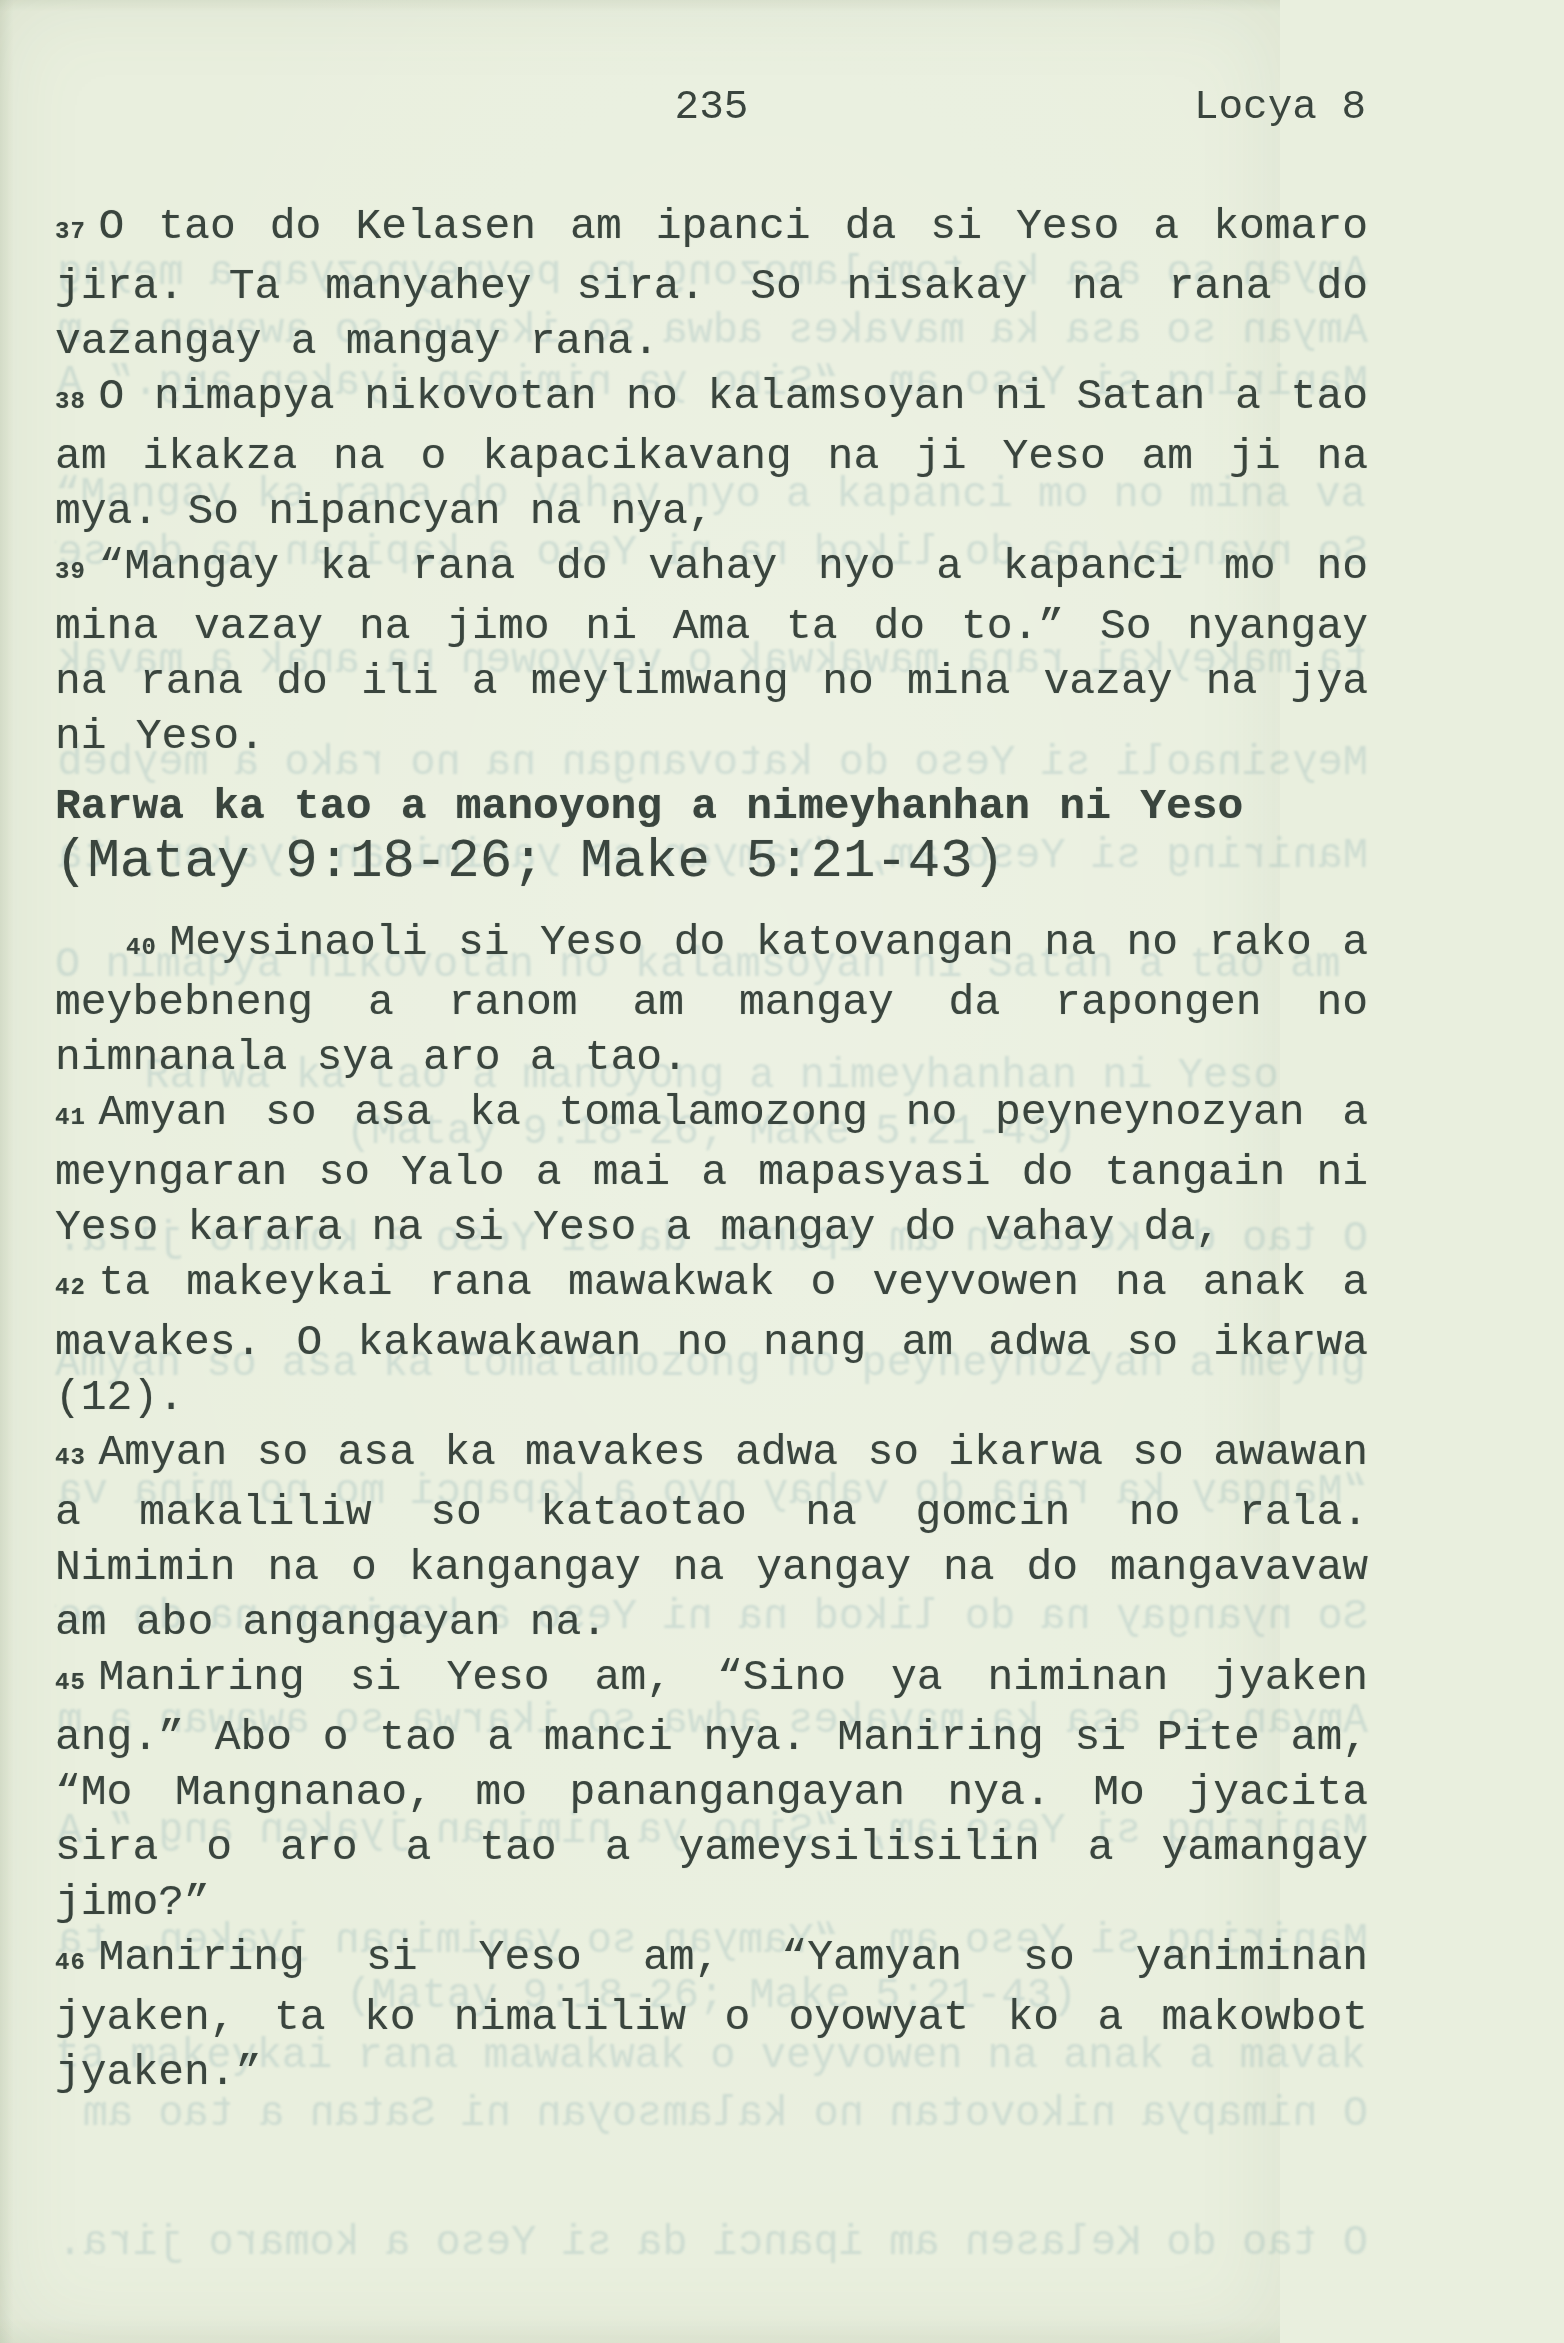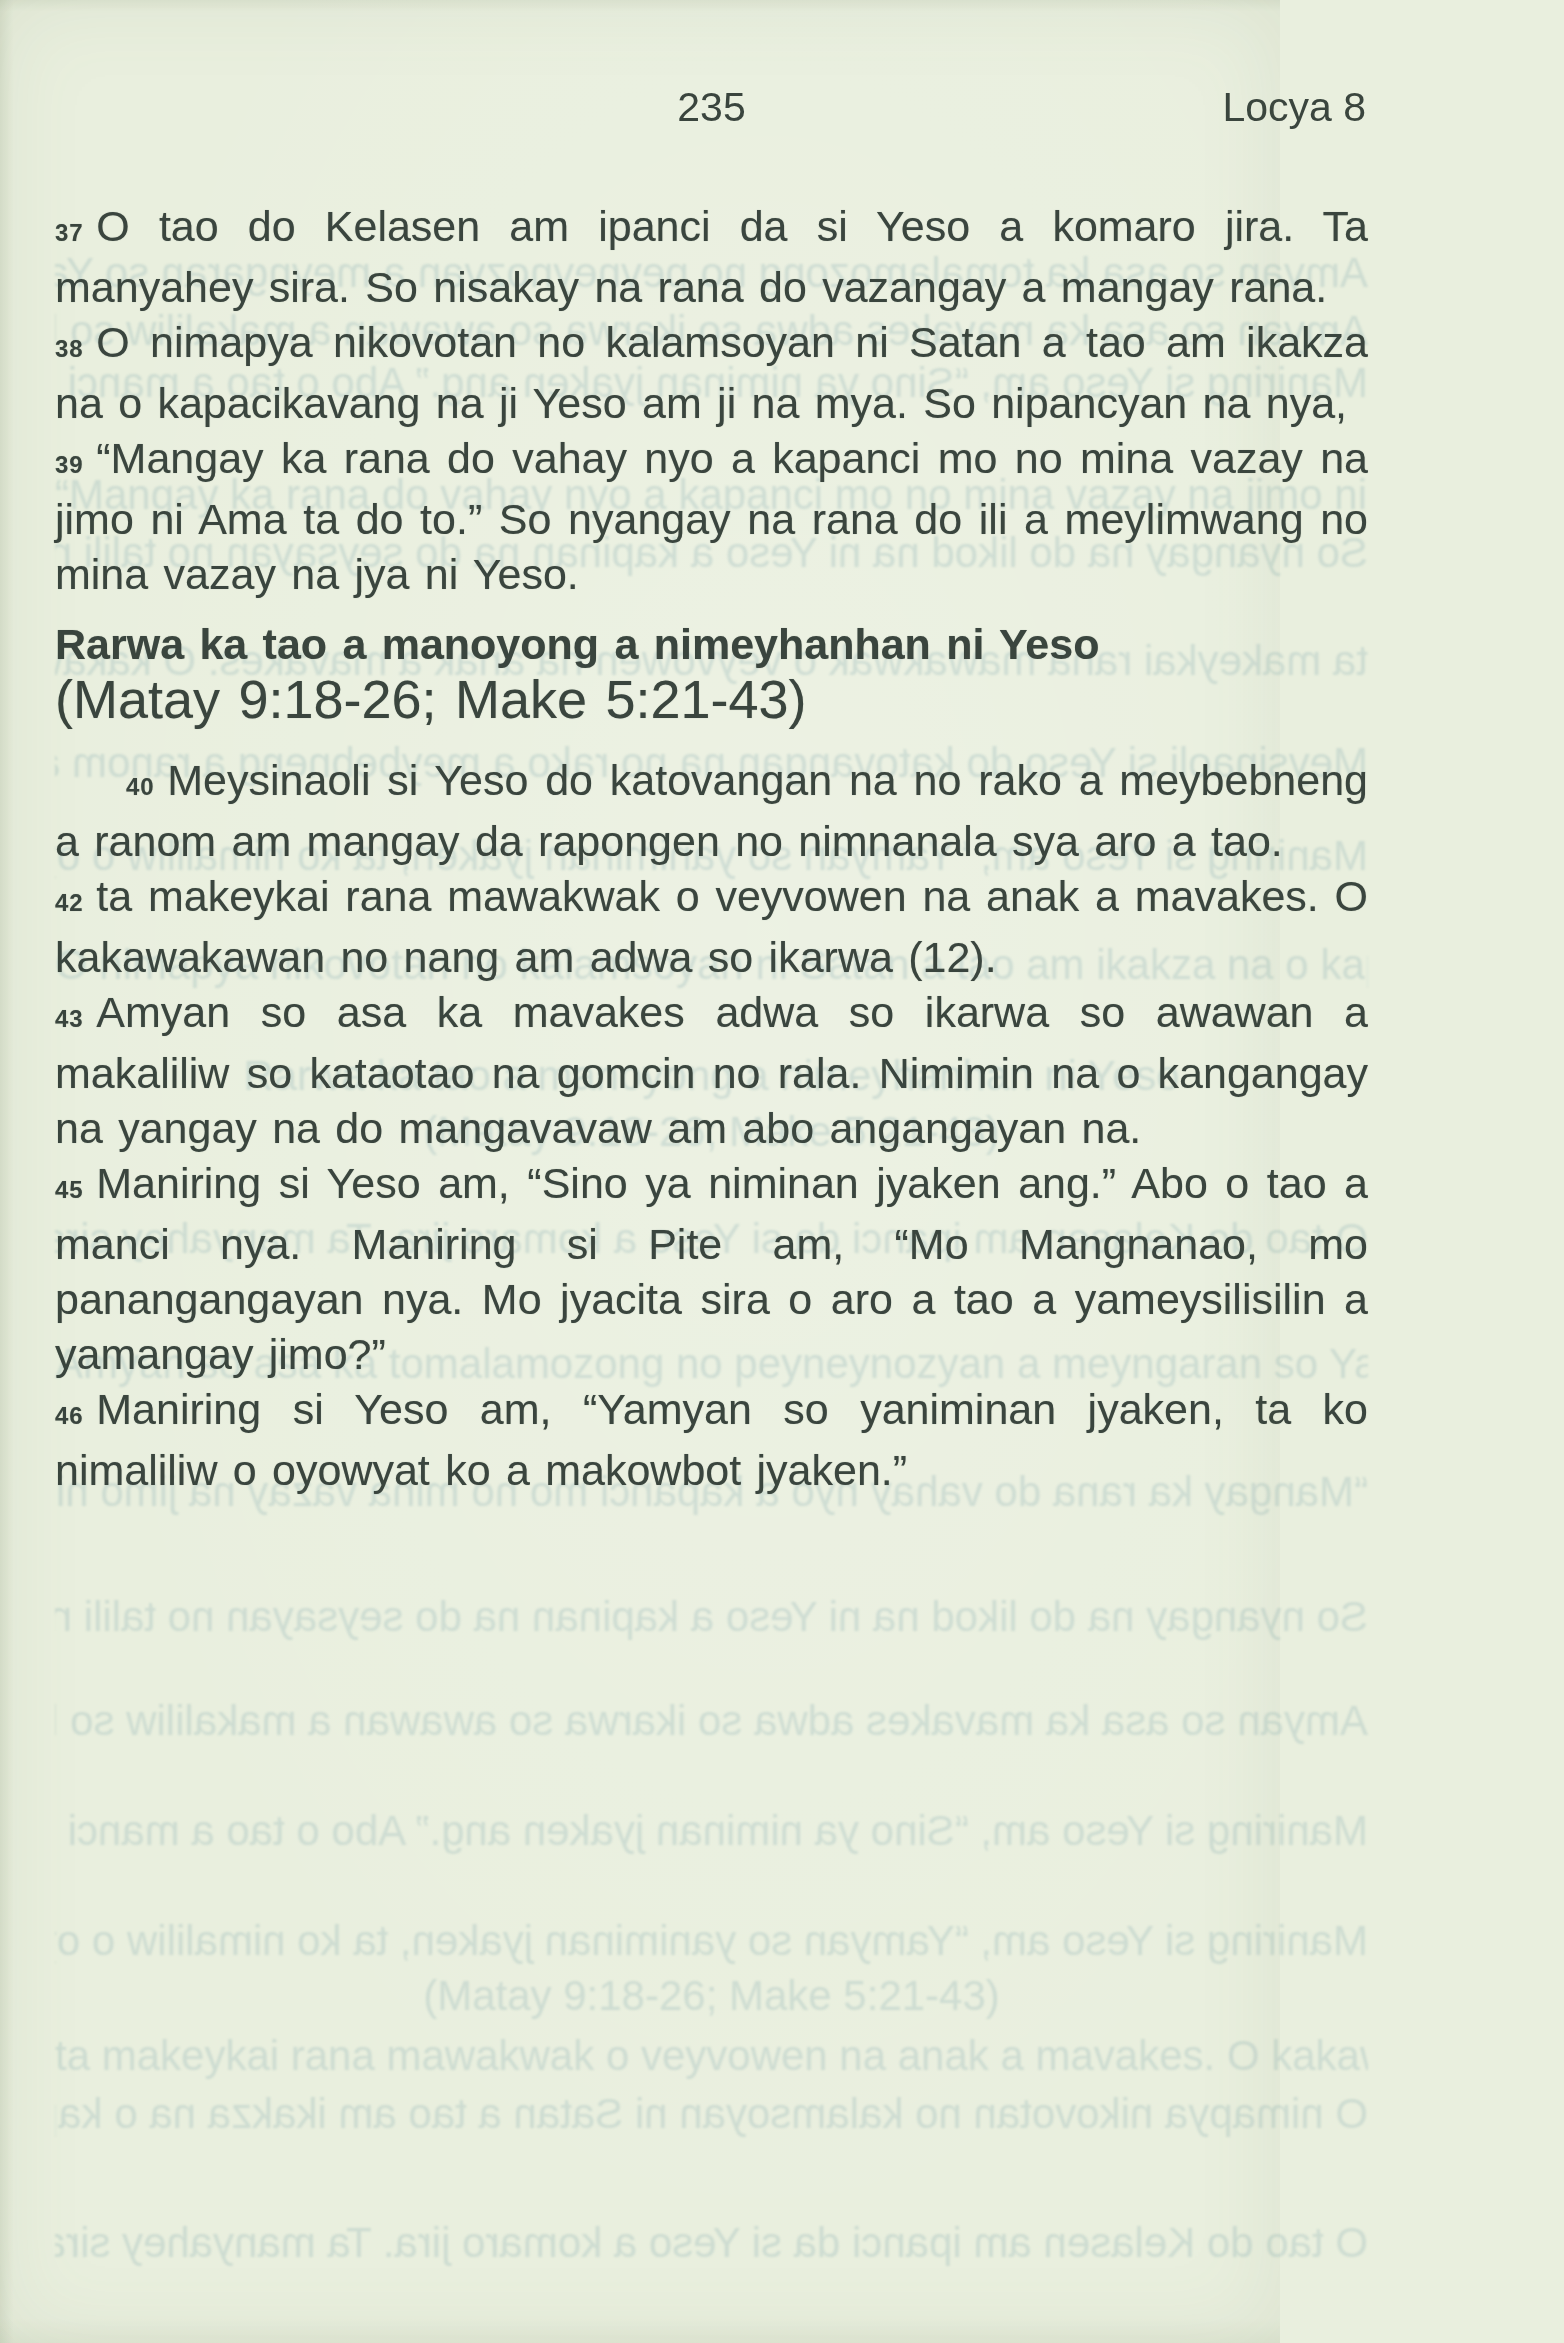--- a/index.html
+++ b/index.html
@@ -4,21 +4,21 @@
 <style>
   html, body { margin: 0; padding: 0; }
   body {
     width: 1564px; height: 2343px;
     background: #e9efde;
     overflow: hidden;
   }
   .page {
     position: relative;
     width: 1280px; height: 2343px;
-    font-family: Liberation Sans, sans-serif;
+    font-family: Liberation Mono, monospace;
     color: #3a453e;
     background:
       radial-gradient(ellipse at 60% 40%, rgba(255,255,255,0.16), rgba(0,0,0,0) 70%),
       linear-gradient(to right, rgba(120,135,100,0.14) 0px, rgba(120,135,100,0) 13.5px),
       linear-gradient(to bottom, rgba(120,135,100,0.10) 0px, rgba(120,135,100,0) 11.6px),
       linear-gradient(to top, rgba(120,135,100,0.07) 0px, rgba(120,135,100,0) 25px),
       #e9efde;
   }
   .vignette {
     position: absolute; inset: 0;
@@ -115,20 +115,21 @@
 
     <p class="verse"><b class="vn">39</b><span>“Mangay ka rana do vahay nyo a kapanci mo no mina vazay na jimo ni Ama ta do to.” So nyangay na rana do ili a meylimwang no mina vazay na jya ni Yeso.</span></p>
 
     <div class="sec-head">
       <div class="sec-title">Rarwa ka tao a manoyong a nimeyhanhan ni Yeso</div>
       <div class="sec-ref">(Matay 9:18-26; Make 5:21-43)</div>
     </div>
 
     <p class="verse indent"><b class="vn">40</b><span>Meysinaoli si Yeso do katovangan na no rako a meybebneng a ranom am mangay da rapongen no nimnanala sya aro a tao.</span></p>
 
+    <p class="verse"><b class="vn">41</b><span>Amyan so asa ka tomalamozong no peyneynozyan a meyngaran so Yalo a mai a mapasyasi do tangain ni Yeso karara na si Yeso a mangay do vahay da,</span></p>
 
     <p class="verse"><b class="vn">42</b><span>ta makeykai rana mawakwak o veyvowen na anak a mavakes. O kakawakawan no nang am adwa so ikarwa (12).</span></p>
 
 
     <p class="verse"><b class="vn">43</b><span>Amyan so asa ka mavakes adwa so ikarwa so awawan a makaliliw so kataotao na gomcin no rala. Nimimin na o kangangay na yangay na do mangavavaw am abo angangayan na.</span></p>
 
 
     <p class="verse"><b class="vn">45</b><span>Maniring si Yeso am, “Sino ya niminan jyaken ang.” Abo o tao a manci nya. Maniring si Pite am, “Mo Mangnanao, mo panangangayan nya. Mo jyacita sira o aro a tao a yameysilisilin a yamangay jimo?”</span></p>
 
     <p class="verse"><b class="vn">46</b><span>Maniring si Yeso am, “Yamyan so yaniminan jyaken, ta ko nimaliliw o oyowyat ko a makowbot jyaken.”</span></p>

